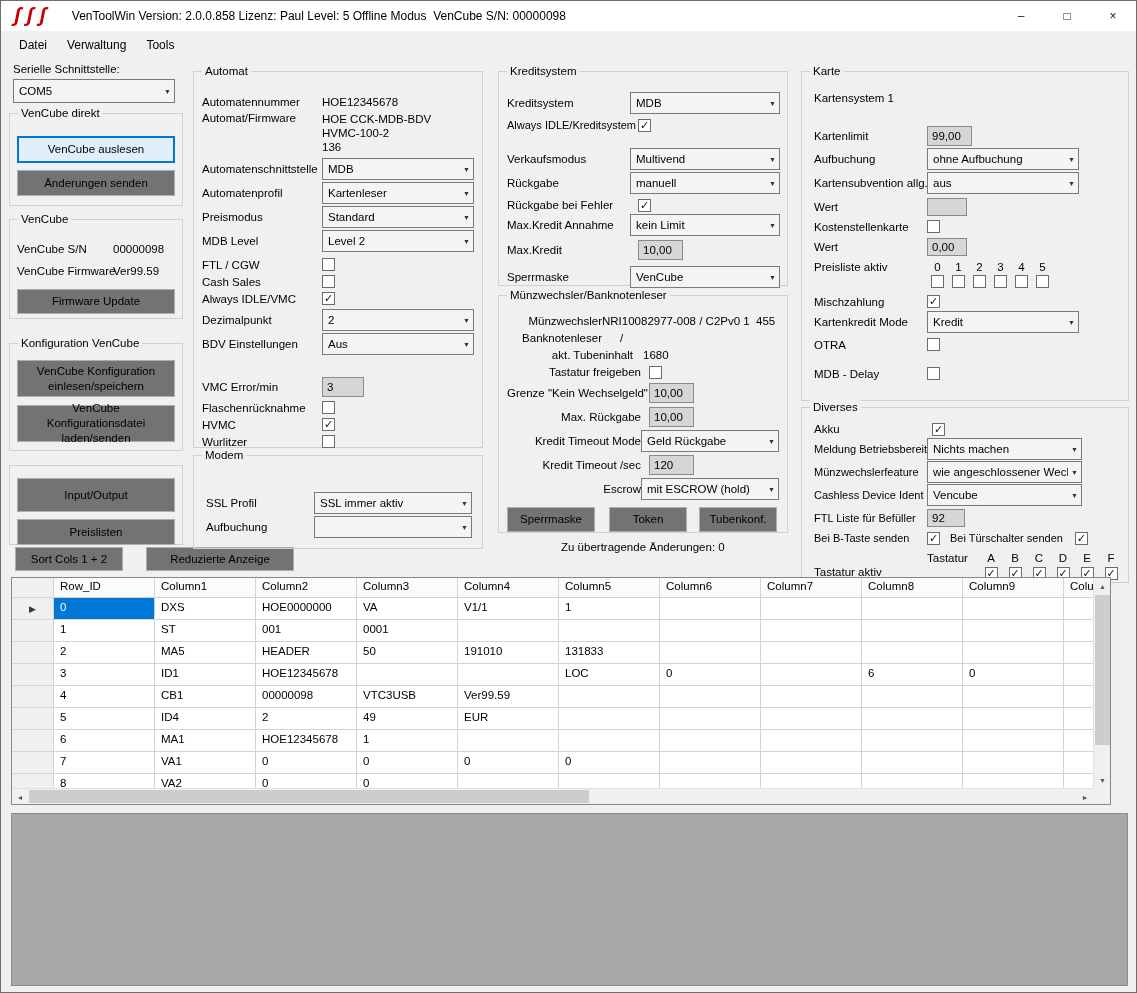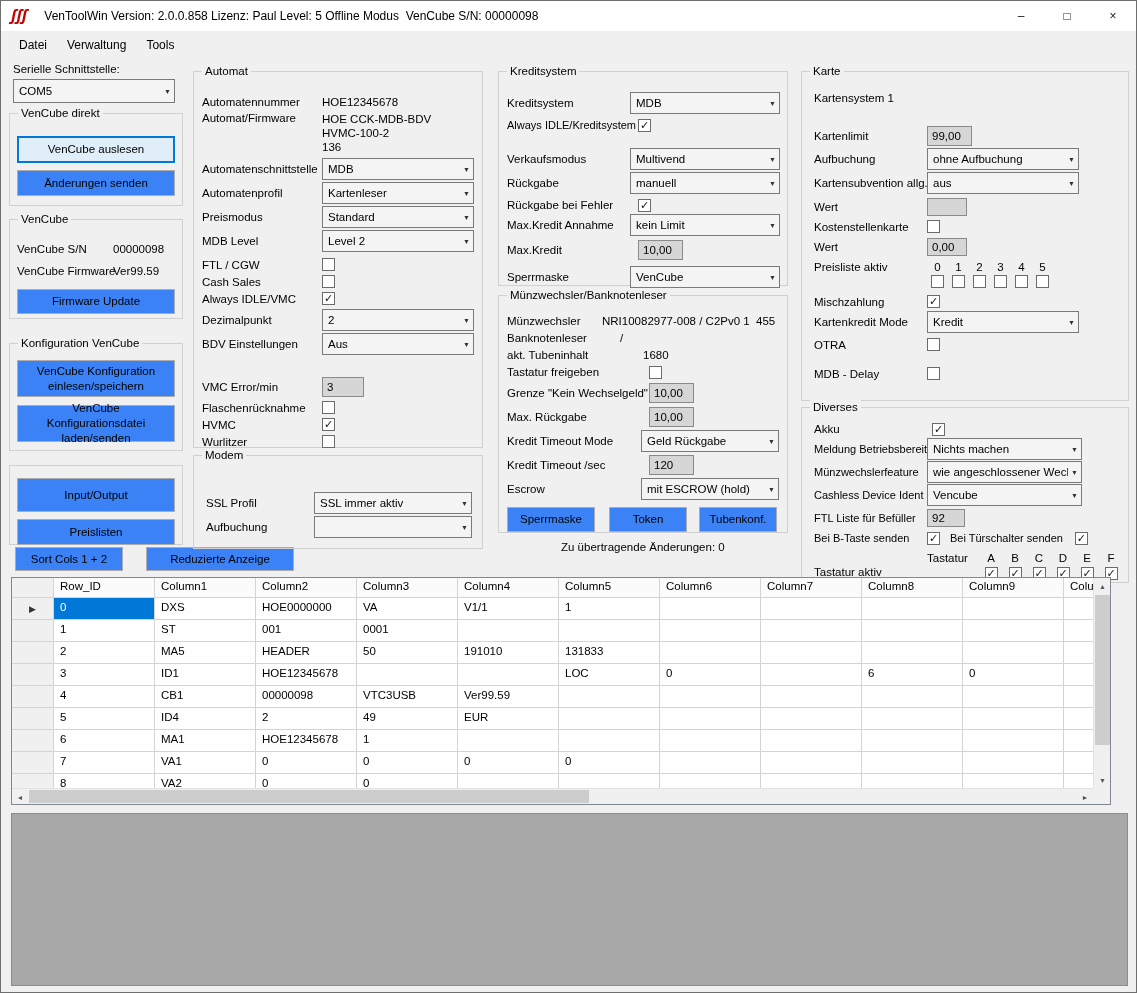--- a/index.html
+++ b/index.html
@@ -3,38 +3,38 @@
 <meta charset="utf-8">
 <style>
   * { margin:0; padding:0; box-sizing:border-box; }
   body { background:#cfcfcf; font-family:"Liberation Sans", sans-serif; }
   .win { position:relative; width:1137px; height:993px; background:#f0f0f0; border:1px solid #6e6e6e;
          font-size:11.5px; color:#000; overflow:hidden; }
 
   
   .titlebar { position:absolute; left:0; top:0; width:100%; height:30px; background:#ffffff;
               display:flex; align-items:center; }
-  .appicon { font-family:Liberation Sans, sans-serif; font-style:italic; font-weight:bold; color:#c40000;
-             font-size:17px; margin:0 17px 0 10px; }
+  .appicon { font-family:Liberation Mono, monospace; font-style:italic; font-weight:bold; color:#c40000;
+             font-size:21px; margin:0 23px 0 10px; }
   .title { font-size:12px; white-space:pre; }
   .winbtns { margin-left:auto; display:flex; height:100%; }
   .wbtn { width:46px; height:100%; display:flex; align-items:center; justify-content:center;
           font-size:12px; color:#1a1a1a; }
 
   
   .menubar { position:absolute; left:0; top:30px; width:100%; height:27px; display:flex;
              align-items:center; padding-left:8px; background:#f0f0f0; font-size:12px; }
   .mitem { padding:4px 10px; }
 
   
   .grp { position:absolute; border:1px solid #d0d0d0; }
   .gtitle { position:absolute; top:-8px; left:8px; background:#f0f0f0; padding:0 3px; line-height:15px; white-space:nowrap; }
 
   .btn { display:flex; align-items:center; justify-content:center; text-align:center;
-         background:#3b82f6; border:1px solid #adadad; font-size:11.5px; line-height:1.3; }
+         background:#737373; border:1px solid #adadad; font-size:11.5px; line-height:1.3; }
   .btn.primary { background:#dfeef9; border:2px solid #0078d7; }
 
   .combo { height:22px; background:#f4f4f4; border:1px solid #7a7a7a; display:flex; align-items:center;
            padding:0 3px 0 5px; overflow:hidden; white-space:nowrap; flex-shrink:0; }
   .cval { flex:1; overflow:hidden; white-space:nowrap; }
   .carr { font-size:7px; color:#333; padding-left:3px; }
 
   .tb { height:20px; background:#d6d6d6; border:1px solid #8a8a8a; display:flex; align-items:center;
         padding:0 4px; flex-shrink:0; }
   .tb.short { height:18px; }
@@ -43,21 +43,21 @@
         align-items:center; justify-content:center; font-size:11px; line-height:1; color:#111; flex-shrink:0; }
 
   .row { display:flex; align-items:center; }
   .lbl { flex-shrink:0; white-space:nowrap; }
   .lbl.sm { font-size:11px; }
   .val { white-space:pre; }
 
   .g-automat .lbl { width:120px; }
   .g-modem   .lbl { width:108px; }
   .g-kredit  .lbl { width:123px; }
-  .g-muenz   .lbl { width:134px; }
+  .g-muenz   .lbl { width:134px;text-align:right; }
   .g-karte   .lbl { width:113px; }
   .g-div     .lbl { width:113px; }
   .g-vc      .lbl { width:96px; }
 
   .w152{width:152px} .w150{width:150px} .w158{width:158px} .w138{width:138px} .w155{width:155px}
   .w45{width:45px} .w42{width:42px} .w40{width:40px} .w38{width:38px}
 
   .pl-col { width:21px; display:flex; justify-content:center; }
   .kb-col { width:24px; display:flex; justify-content:center; }
 

